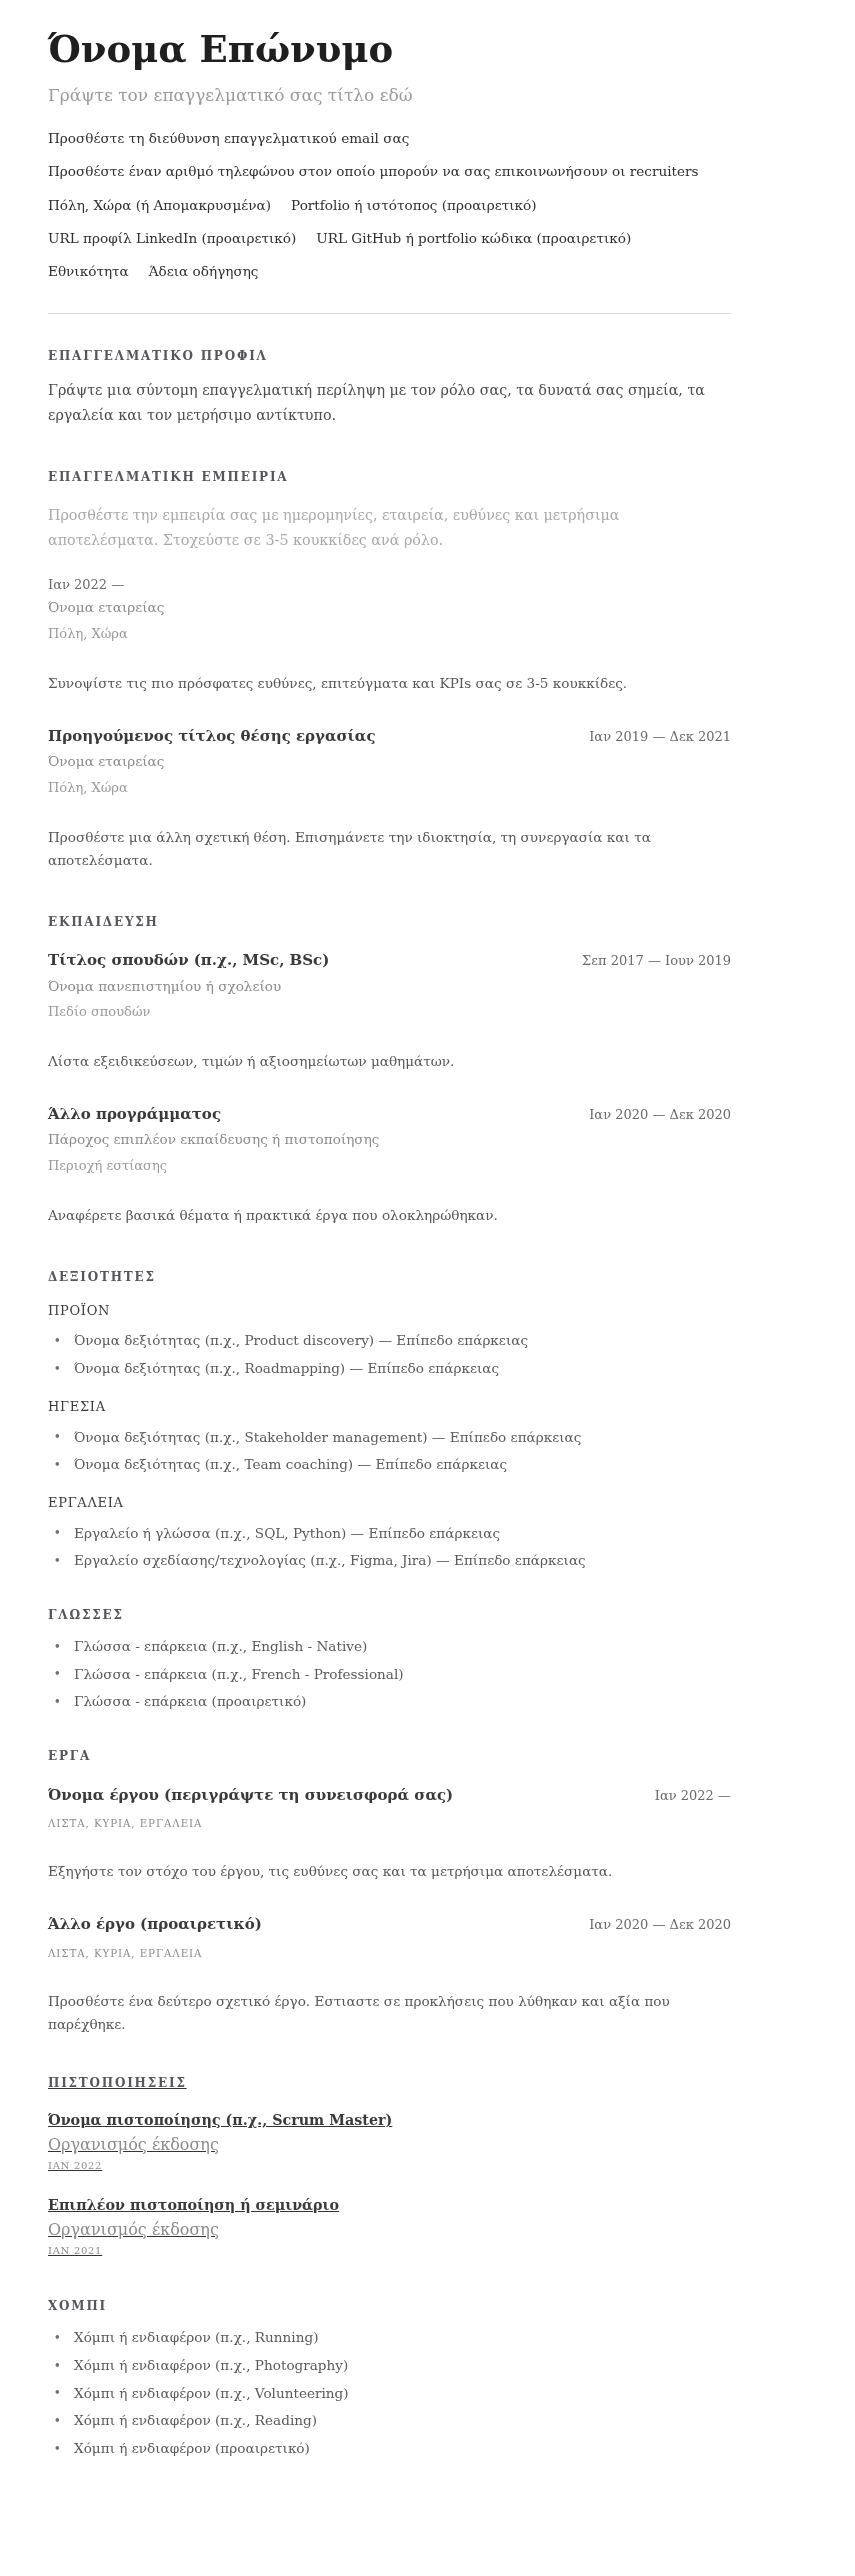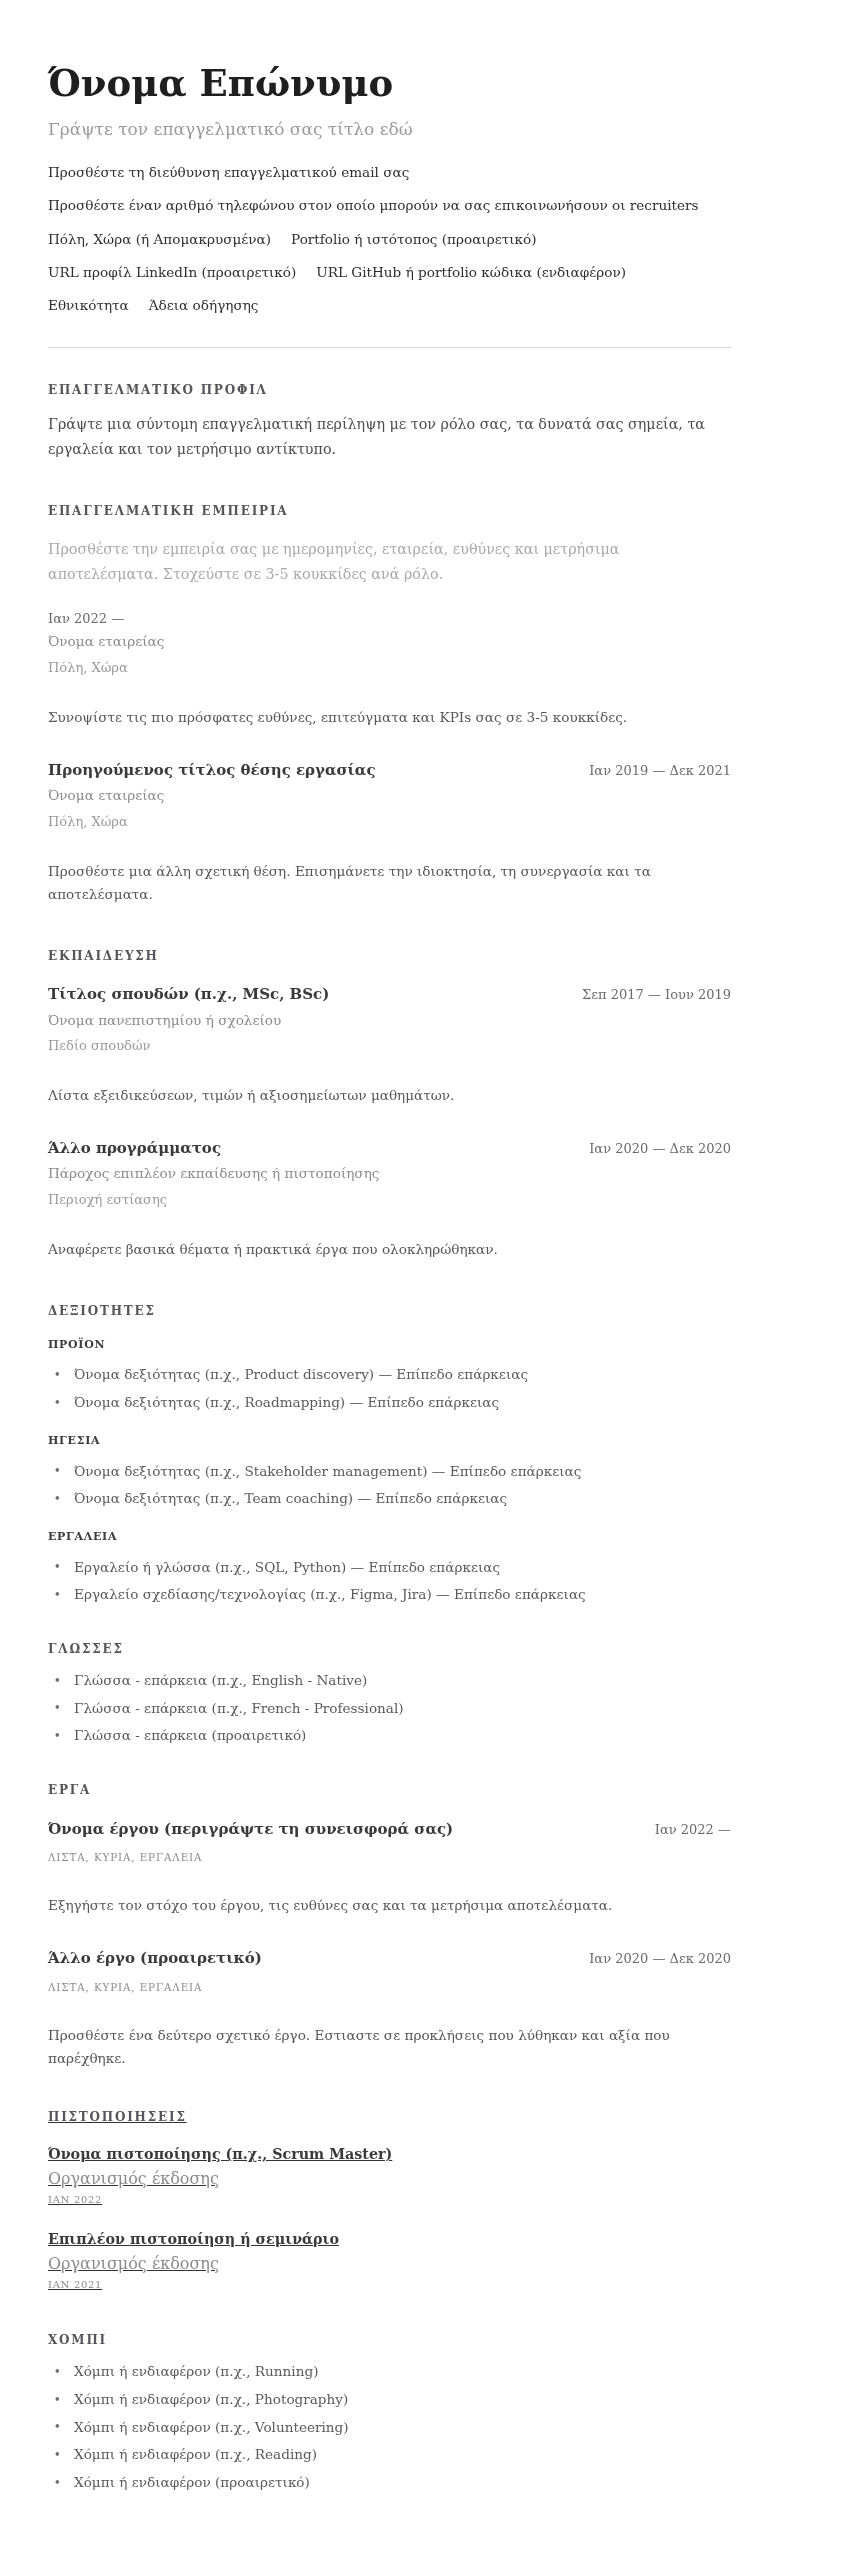--- a/index.html
+++ b/index.html
@@ -1,17 +1,17 @@
 <!DOCTYPE html>
 <html style="font-size:11.4px"><head>
 <meta charset="utf-8">
 <style>
   html,body{margin:0;padding:0;background:#ffffff;}
   body{width:856px;height:2576px;font-family:"DejaVu Serif","Liberation Serif",serif;color:#333;-webkit-font-smoothing:antialiased;overflow:hidden;}
-  .page{padding:28.5px 33px 0 48px;box-sizing:border-box;width:764px;margin-top:34px;}
+  .page{padding:28.5px 33px 0 48px;box-sizing:border-box;width:764px;}
 
   
   .name{font-size:37px;line-height:41px;font-weight:700;color:#1f1f1f;margin:0;}
   .subtitle{margin-top:15.7px;font-size:17px;line-height:20px;color:#9a9a9a;}
   .contact{margin-top:26px;text-align:right;}
   .contact-row{display:flex;gap:20px;margin-bottom:19px;font-size:13.6px;line-height:14.3px;color:#2f2f2f;}
   .divider{border:none;border-top:0.7px solid #dcdcdc;margin:34px 0 0 0;}
 
   
   .section-heading{font-size:12px;line-height:13px;font-weight:700;letter-spacing:1.8px;color:#55555a;margin:0;}
@@ -25,21 +25,21 @@
   .entry-first{margin-top:21.4px;}
   .entry-head{display:flex;justify-content:space-between;align-items:flex-start;}
   .entry-title{font-size:15px;line-height:21.4px;font-weight:700;color:#3a3a3a;max-width:499px;}
   .entry-dates{font-size:13px;line-height:17px;color:#6a6a6a;white-space:nowrap;padding-top:2.1px;text-align:right;}
   .entry-line1{margin-top:7.1px;font-size:13.6px;line-height:15.7px;color:#8b8b8b;}
   .entry-line2{margin-top:10px;font-size:13px;line-height:15px;color:#9a9a9a;}
   .entry-note{margin-top:31px;font-size:13.6px;line-height:23.5px;color:#575757;max-width:713px;}
   .entry-tags{margin-top:11.4px;font-size:10.3px;line-height:12px;letter-spacing:0.9px;color:#8b8b8b;}
 
   
-  .group-title{margin-top:21.4px;font-size:11px;line-height:17px;font-weight:700;letter-spacing:0.7px;color:#3d3d3d;}
+  .group-title{margin-top:21.4px;font-size:13px;line-height:17px;font-weight:400;letter-spacing:0.7px;color:#3d3d3d;}
   .group-title-first{margin-top:18.5px;}
   ul.dotlist{list-style:none;margin:14.3px 0 0 0;padding:0;}
   ul.dotlist li{position:relative;padding-left:26px;margin-bottom:12px;font-size:13.6px;line-height:15.7px;color:#5a5a5a;}
   ul.dotlist li::before{content:"•";position:absolute;left:5.7px;top:0.7px;font-size:12px;color:#6f6f6f;}
 
   
   .cert{margin-top:24px;}
   .cert-first{margin-top:21.4px;}
   .cert-name{font-size:14.3px;line-height:18.5px;font-weight:700;color:#3a3a3a;}
   .cert-org{margin-top:7.1px;font-size:16px;line-height:15.7px;color:#8b8b8b;}
@@ -60,21 +60,21 @@
     </div>
     <div class="contact-row">
       <span>Προσθέστε έναν αριθμό τηλεφώνου στον οποίο μπορούν να σας επικοινωνήσουν οι recruiters</span>
     </div>
     <div class="contact-row">
       <span>Πόλη, Χώρα (ή Απομακρυσμένα)</span>
       <span>Portfolio ή ιστότοπος (προαιρετικό)</span>
     </div>
     <div class="contact-row">
       <span>URL προφίλ LinkedIn (προαιρετικό)</span>
-      <span>URL GitHub ή portfolio κώδικα (ενδιαφέρον)</span>
+      <span>URL GitHub ή portfolio κώδικα (προαιρετικό)</span>
     </div>
     <div class="contact-row">
       <span>Εθνικότητα</span>
       <span>Άδεια οδήγησης</span>
     </div>
   </div>
 
   <hr class="divider">
 
   <div class="sec sec-profile">

